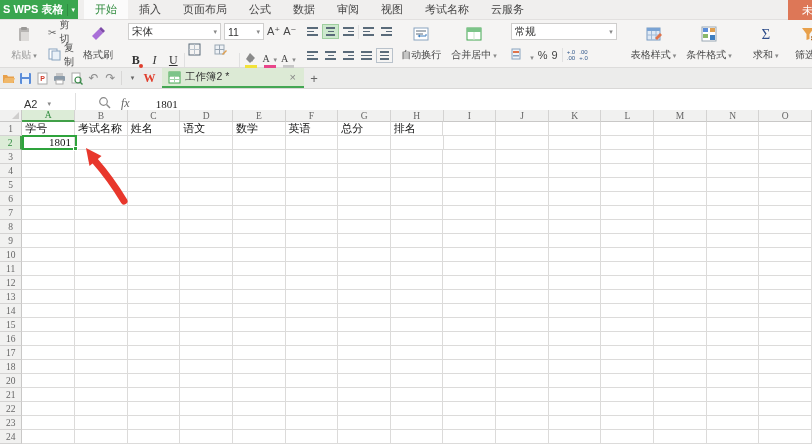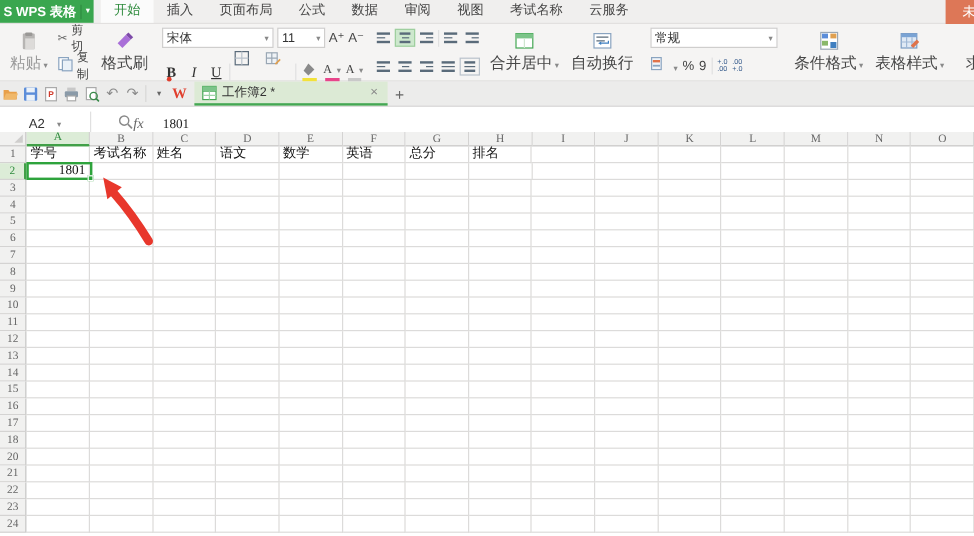--- a/index.html
+++ b/index.html
@@ -13,21 +13,21 @@
   .logo .caret { font-size:7px; border-left:1px solid #2f8c41; padding-left:4px; height:12px; line-height:12px; font-weight:normal; }
   .menu-tabs { display:flex; align-items:stretch; margin-left:6px; }
   .menu-tab { padding:0 11px; font-size:11px; color:#444; line-height:19px; cursor:default; white-space:nowrap; }
   .menu-tab.active { background:#fbfbfb; color:#2e8b3d; font-weight:normal; }
   .login-badge { position:absolute; right:0; top:0; width:24px; height:20px; background:#dd7757; color:#fff; font-size:11px; line-height:20px; padding-left:14px; overflow:hidden; }
 
   
   .toolbar { position:absolute; left:0; top:20px; width:812px; height:48px; background:#f5f4f3; border-bottom:1px solid #dddcdb; display:flex; align-items:stretch; padding:3px 2px; }
   .sep { width:1px; background:#e3e2e1; margin:2px 3px; }
   .tb-group { display:flex; align-items:stretch; gap:2px; padding:0 2px; }
-  .lbl { font-size:13px; color:#474747; white-space:nowrap; }
+  .lbl { font-size:10px; color:#474747; white-space:nowrap; }
   .dim { color:#9a9a9a; }
   .dd::after { content:"▾"; font-size:7px; color:#8a8a8a; margin-left:2px; }
   .bigbtn { display:flex; flex-direction:column; align-items:center; justify-content:space-between; padding:2px 4px; min-width:40px; cursor:default; }
   .bigbtn .ic { height:18px; display:flex; align-items:center; justify-content:center; }
   .tb-col { display:flex; flex-direction:column; justify-content:space-between; padding:1px 0; }
   .tb-small { display:flex; align-items:center; gap:3px; height:16px; font-size:10px; color:#474747; padding:0 2px; }
   .row2icons { display:flex; align-items:center; gap:1px; }
   .fontsel { background:#fff; border:1px solid #cfcecd; height:17px; font-size:10.5px; color:#333; display:flex; align-items:center; justify-content:space-between; padding:0 3px; }
   .biu { font-family:"Liberation Serif",serif; font-size:12px; width:16px; text-align:center; color:#333; }
   .biu.i { font-style:italic; } .biu.u { text-decoration:underline; }
@@ -40,33 +40,33 @@
   .al-l span:nth-child(2n){width:60%;} .al-c span:nth-child(2n){width:60%;margin:0 auto;} .al-r span:nth-child(2n){width:60%;margin-left:auto;}
   .minitxt { font-size:6px; line-height:6px; color:#355a8c; text-align:center; }
   .numicons { display:flex; align-items:center; gap:4px; height:18px; }
   .sym { font-size:11px; color:#444; }
   .vsep-dot { width:1px; height:14px; background:#e0e0e0; }
 
   
   .tabbar { position:absolute; left:0; top:68px; width:812px; height:21px; background:#ececeb; border-bottom:1px solid #d9d8d7; display:flex; align-items:stretch; }
   .qbtn { width:17px; display:flex; align-items:center; justify-content:center; font-size:12px; color:#777; cursor:default; }
   .qsep { width:1px; background:#d8d7d6; margin:3px 2px; }
-  .sheet-tab { display:flex; align-items:center; gap:4px; background:#dcead5; border-bottom:2px solid #44a753; padding:0 8px 0 6px; margin-left:4px; width:161px; font-size:10.5px; color:#333; }
+  .sheet-tab { display:flex; align-items:center; gap:4px; background:#dcead5; border-bottom:2px solid #44a753; padding:0 8px 0 6px; margin-left:4px; width:142px; font-size:10.5px; color:#333; }
   .sheet-tab .close { margin-left:auto; color:#888; font-size:11px; }
   .newtab { width:20px; display:flex; align-items:center; justify-content:center; color:#666; font-size:13px; }
   .wred { color:#e03e2d; font-weight:bold; font-size:12px; font-family:"Liberation Serif",serif; }
   .undoredo { font-size:12px; color:#8a8a8a; }
   .customize { position:relative; font-size:7px; color:#666; }
   .customize::before { content:""; position:absolute; top:-4px; right:-2px; width:4px; height:4px; border-radius:50%; background:#e03e2d; }
 
   
   .formulabar { position:absolute; left:0; top:93px; width:812px; height:21px; background:#fff; display:flex; align-items:stretch; }
   .namebox { width:76px; border-right:1px solid #e0e0e0; display:flex; align-items:center; justify-content:center; gap:10px; font-size:11px; color:#333; }
   .namebox .caret { font-size:7px; color:#888; }
-  .fxarea { display:flex; align-items:center; padding-left:22px; }
+  .fxarea { display:flex; align-items:center; gap:10px; padding-left:22px; }
   .fx { font-family:"Liberation Serif",serif; font-style:italic; font-size:12px; color:#666; }
   .fvalue { font-size:11px; color:#222; margin-left:16px; font-family:"Liberation Serif","DejaVu Serif",serif; }
 
   
   .grid { position:absolute; left:0; top:110px; width:812px; height:337px; overflow:hidden; background:#fff; }
   .grid-header-row { display:flex; height:12px; }
   .corner-cell { width:23px; height:12px; background:#f1f1f0; border-right:1px solid #c9c8c7; border-bottom:1px solid #c9c8c7; position:relative; }
   .corner-cell::after { content:""; position:absolute; right:2px; bottom:2px; border-left:7px solid transparent; border-bottom:7px solid #cfcecd; }
   .col-header { width:54px; height:12px; background:#f1f1f0; border-right:1px solid #d4d3d2; border-bottom:1px solid #c9c8c7; font-family:"Liberation Serif","DejaVu Serif",serif; font-size:9.5px; color:#666; text-align:center; line-height:12px; }
   .col-header.sel { background:#dcecd7; color:#2e8b3d; border-bottom:2px solid #41a048; line-height:10px; }
@@ -251,38 +251,38 @@
             <span></span>
             <span></span>
             <span></span>
           </span>
       </div>
     </div>
     <div class="tb-group">
       <div class="bigbtn">
         <span class="ic">
           <svg class="ic16" viewBox="0 0 16 16">
-              <rect x="1" y="2" width="14" height="12" fill="#fff" stroke="#44a753"></rect>
-              <rect x="1" y="2" width="14" height="4" fill="#7cc489"></rect>
-              <line x1="8" y1="6" x2="8" y2="14" stroke="#cfe6cf"></line>
-            </svg>
-        </span>
-        <span class="lbl dd">合并居中</span>
-      </div>
-      <div class="bigbtn">
-        <span class="ic">
-          <svg class="ic16" viewBox="0 0 16 16">
               <rect x="1" y="2" width="14" height="12" fill="#fff" stroke="#8aa4c0"></rect>
               <line x1="3" y1="5" x2="13" y2="5" stroke="#5a6b7a"></line>
               <line x1="3" y1="8" x2="10" y2="8" stroke="#5a6b7a"></line>
               <path d="M13 8 L13 10 L6 10" fill="none" stroke="#3f7fc0"></path>
               <path d="M7 8.5 L4.5 10 L7 11.5 Z" fill="#3f7fc0"></path>
             </svg>
         </span>
         <span class="lbl">自动换行</span>
+      </div>
+      <div class="bigbtn">
+        <span class="ic">
+          <svg class="ic16" viewBox="0 0 16 16">
+              <rect x="1" y="2" width="14" height="12" fill="#fff" stroke="#44a753"></rect>
+              <rect x="1" y="2" width="14" height="4" fill="#7cc489"></rect>
+              <line x1="8" y1="6" x2="8" y2="14" stroke="#cfe6cf"></line>
+            </svg>
+        </span>
+        <span class="lbl dd">合并居中</span>
       </div>
     </div>
     <div class="sep"></div>
 
     <div class="tb-group" style="flex-direction:column; justify-content:space-between;">
       <div class="fontsel" style="width:106px;">
         <span>常规</span>
           <span style="font-size:7px;color:#888;">▾</span>
       </div>
       <div class="numicons">
@@ -302,44 +302,44 @@
         </span>
         <span class="minitxt">
           <span>.00</span><br>
           <span>+.0</span>
         </span>
       </div>
     </div>
     <div class="sep"></div>
 
     <div class="tb-group">
-      <div class="bigbtn">
-        <span class="ic">
-          <svg class="ic16" viewBox="0 0 16 16">
-              <rect x="1" y="1" width="14" height="14" fill="#fff" stroke="#9aa7b4"></rect>
-              <rect x="2" y="2" width="5" height="4" fill="#5b8dd9"></rect>
-              <rect x="9" y="2" width="5" height="4" fill="#e0a050"></rect>
-              <rect x="2" y="8" width="5" height="4" fill="#8ab86a"></rect>
-              <rect x="9" y="9" width="5" height="5" fill="#3f7fc0"></rect>
-            </svg>
-        </span>
-        <span class="lbl dd">条件格式</span>
-      </div>
       <div class="bigbtn">
         <span class="ic">
           <svg class="ic16" viewBox="0 0 16 16">
               <rect x="1" y="2" width="13" height="12" fill="#dfe9f5" stroke="#7a9cc4"></rect>
               <rect x="1" y="2" width="13" height="3" fill="#7aa3d4"></rect>
               <line x1="5.5" y1="5" x2="5.5" y2="14" stroke="#9fb8d6"></line>
               <line x1="10" y1="5" x2="10" y2="14" stroke="#9fb8d6"></line>
               <line x1="1" y1="9" x2="14" y2="9" stroke="#9fb8d6"></line>
               <path d="M9 12 L14 7 L16 9 L11 14 Z" fill="#e0734a"></path>
             </svg>
         </span>
         <span class="lbl dd">表格样式</span>
+      </div>
+      <div class="bigbtn">
+        <span class="ic">
+          <svg class="ic16" viewBox="0 0 16 16">
+              <rect x="1" y="1" width="14" height="14" fill="#fff" stroke="#9aa7b4"></rect>
+              <rect x="2" y="2" width="5" height="4" fill="#5b8dd9"></rect>
+              <rect x="9" y="2" width="5" height="4" fill="#e0a050"></rect>
+              <rect x="2" y="8" width="5" height="4" fill="#8ab86a"></rect>
+              <rect x="9" y="9" width="5" height="5" fill="#3f7fc0"></rect>
+            </svg>
+        </span>
+        <span class="lbl dd">条件格式</span>
       </div>
     </div>
     <div class="sep"></div>
 
     <div class="tb-group">
       <div class="bigbtn">
         <span class="ic" style="font-size:15px; color:#2e4d8a; font-family:'Liberation Serif',serif;">Σ</span>
         <span class="lbl dd">求和</span>
       </div>
       <div class="bigbtn">

